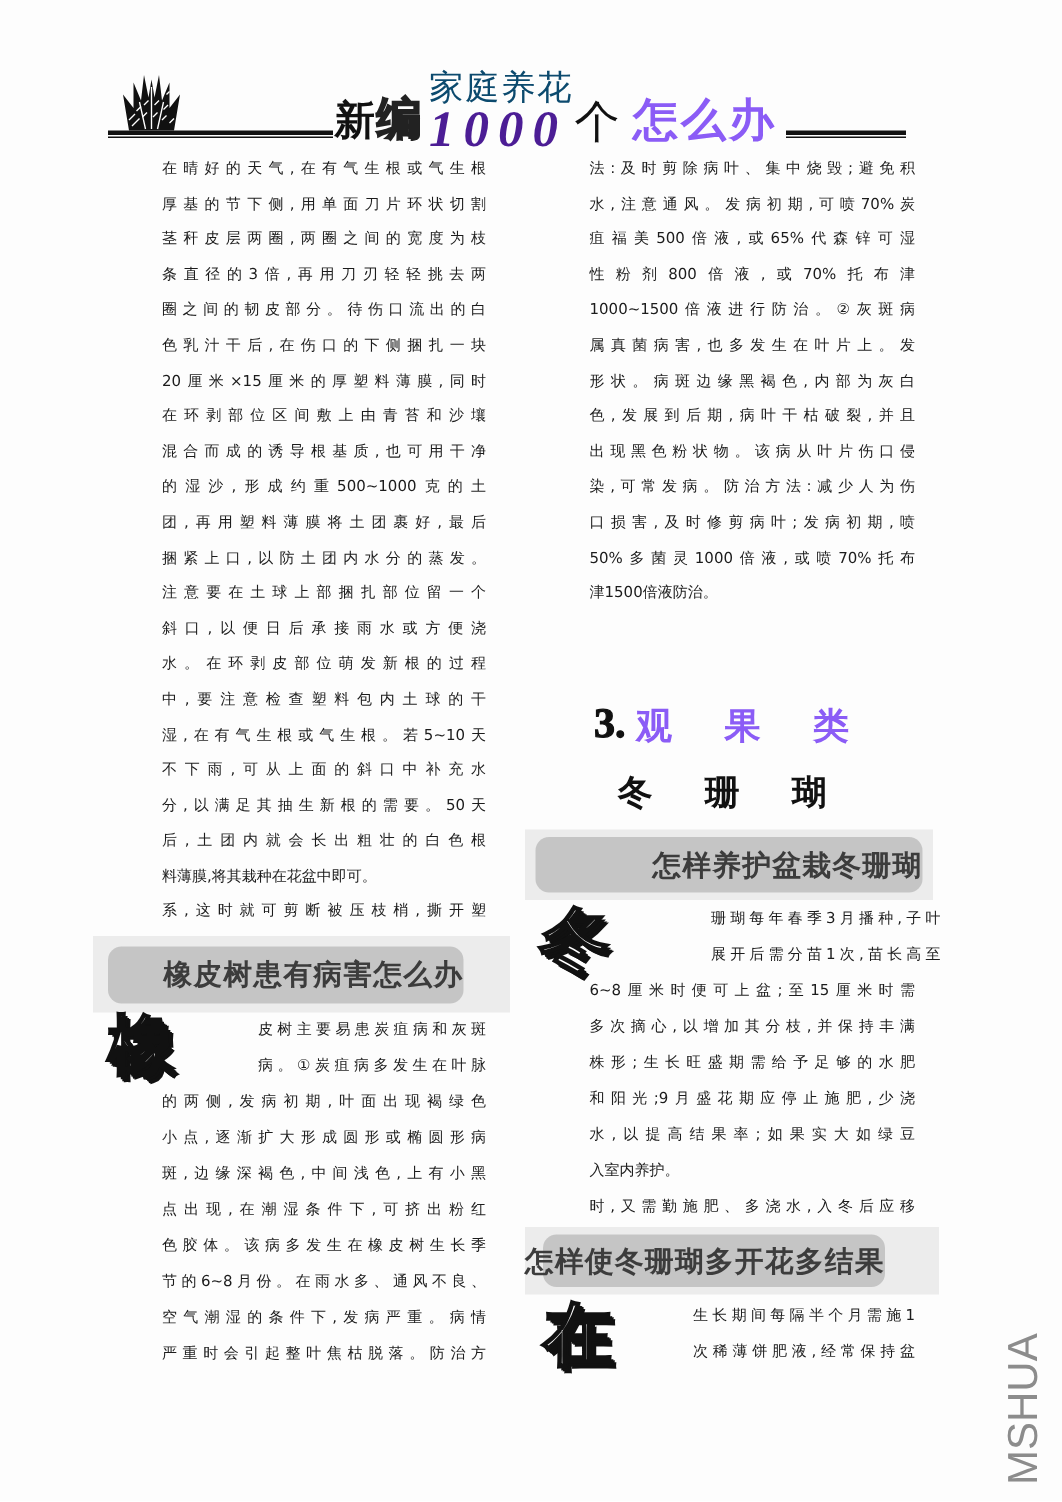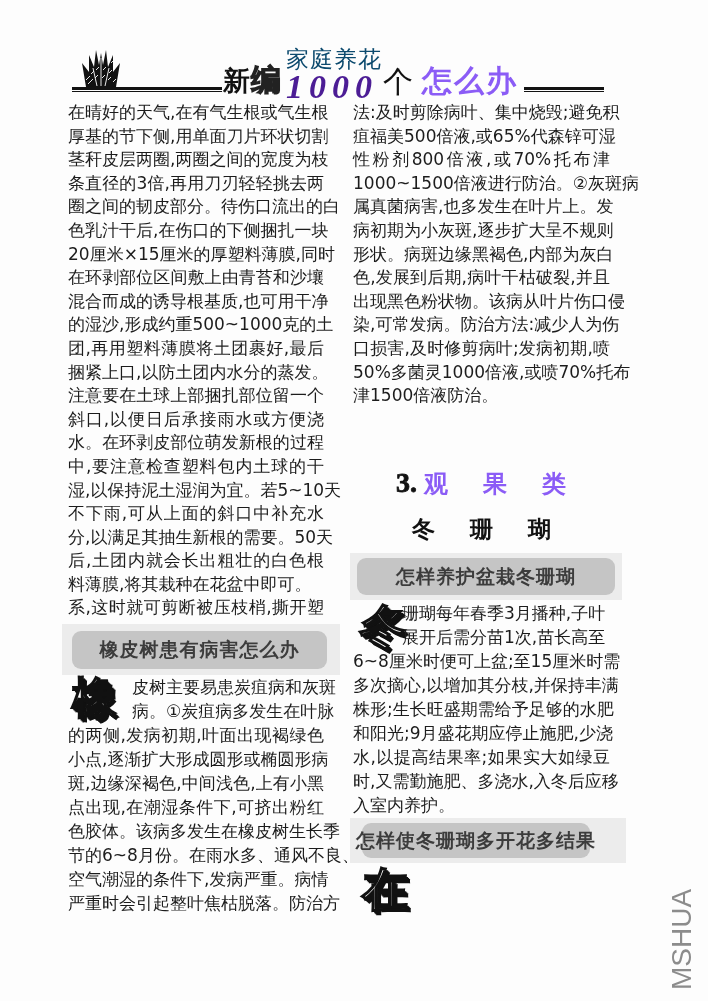--- a/index.html
+++ b/index.html
@@ -1,37 +1,37 @@
 <!DOCTYPE html>
 <html><head>
 <meta charset="utf-8">
 <style>
   html,body{margin:0;padding:0;background:#ffffff;}
   #page{position:relative;width:708px;height:1001px;background:#fdfdfd;overflow:hidden;
         font-family:"DejaVu Sans","Liberation Sans",sans-serif;color:#1c1c1c;}
   .abs{position:absolute;}
   .col{position:absolute;}
-  .ln{display:block;height:23.6px;line-height:23.6px;font-size:17px;white-space:nowrap;
-      text-align:justify;text-align-last:justify;}
+  .ln{display:block;height:23.6px;line-height:23.6px;font-size:10px;white-space:nowrap;
+      text-align:justify;text-align-last:justify;margin-left:40px;}
   .ln24{height:24px;line-height:24px;}
   .last{text-align-last:left;}
   
   .hdr-thick{position:absolute;height:2.5px;background:#121212;}
   .hdr-thin{position:absolute;height:1px;background:#121212;}
   .hdr-xin{font-size:27px;font-weight:bold;color:#111;line-height:1;}
   .hdr-bian{font-size:30px;font-weight:bold;color:#fff;-webkit-text-stroke:1.2px #222;line-height:1;}
   .hdr-top{font-size:23px;color:#0c4a6e;letter-spacing:1px;line-height:1;}
   .hdr-num{font-family:"Liberation Serif",serif;font-style:italic;font-weight:bold;font-size:34px;
            letter-spacing:6px;color:#4c1d95;line-height:1;}
   .hdr-ge{font-size:30px;color:#111;line-height:1;}
   .hdr-suffix{font-size:30px;font-weight:bold;color:#8b5cf6;letter-spacing:2px;line-height:1;}
   
   .box-outer{position:absolute;background:#ececec;}
   .box-inner{position:absolute;background:#c5c5c5;border-radius:9px;display:flex;
-             align-items:center;justify-content:center;}
+             align-items:center;justify-content:flex-end;}
   .box-title{font-size:19px;font-weight:bold;color:#3c3c3c;letter-spacing:1px;white-space:nowrap;}
   
   .dropcap{position:absolute;font-weight:900;color:#fff;line-height:1;
            -webkit-text-stroke:1.6px #111;
            text-shadow:2px 2px 0 #111,3px 3px 0 #111,4px 4px 0 #111;}
   
   .sec-num{font-family:"Liberation Serif",serif;font-weight:bold;font-size:28px;color:#111;line-height:1;
            -webkit-text-stroke:0.8px #111;}
   .sec-label{font-size:24px;font-weight:bold;color:#8b5cf6;letter-spacing:35px;line-height:1;white-space:nowrap;}
   .sub-label{font-size:23px;font-weight:bold;color:#111;letter-spacing:35px;line-height:1;white-space:nowrap;}
@@ -77,30 +77,30 @@
     <span class="ln">20厘米×15厘米的厚塑料薄膜,同时</span>
     <span class="ln">在环剥部位区间敷上由青苔和沙壤</span>
     <span class="ln">混合而成的诱导根基质,也可用干净</span>
     <span class="ln">的湿沙,形成约重500~1000克的土</span>
     <span class="ln">团,再用塑料薄膜将土团裹好,最后</span>
     <span class="ln">捆紧上口,以防土团内水分的蒸发。</span>
     <span class="ln">注意要在土球上部捆扎部位留一个</span>
     <span class="ln">斜口,以便日后承接雨水或方便浇</span>
     <span class="ln">水。在环剥皮部位萌发新根的过程</span>
     <span class="ln">中,要注意检查塑料包内土球的干</span>
-    <span class="ln">湿,以保持泥土湿润为宜。若5~10天</span>
+    <span class="ln">湿,在有气生根或气生根。若5~10天</span>
     <span class="ln">不下雨,可从上面的斜口中补充水</span>
     <span class="ln">分,以满足其抽生新根的需要。50天</span>
     <span class="ln">后,土团内就会长出粗壮的白色根</span>
     <span class="ln last">料薄膜,将其栽种在花盆中即可。</span>
     <span class="ln">系,这时就可剪断被压枝梢,撕开塑</span>
   </div>
 
   <div class="box-outer" style="left:62px;top:624px;width:278px;height:51px;"></div>
-  <div class="box-inner" style="left:72px;top:631px;width:255px;height:38px;">
+  <div class="box-inner" style="left:72px;top:631px;width:237px;height:38px;">
     <span class="box-title">橡皮树患有病害怎么办</span>
   </div>
 
   <span class="dropcap" style="left:72px;top:676px;font-size:44px;">橡</span>
   <div class="col" style="left:132px;top:675px;width:192px;">
     <span class="ln ln24">皮树主要易患炭疽病和灰斑</span>
     <span class="ln ln24">病。①炭疽病多发生在叶脉</span>
   </div>
   <div class="col" style="left:68px;top:723px;width:256px;">
     <span class="ln ln24">的两侧,发病初期,叶面出现褐绿色</span>
@@ -108,25 +108,25 @@
     <span class="ln ln24">斑,边缘深褐色,中间浅色,上有小黑</span>
     <span class="ln ln24">点出现,在潮湿条件下,可挤出粉红</span>
     <span class="ln ln24">色胶体。该病多发生在橡皮树生长季</span>
     <span class="ln ln24">节的6~8月份。在雨水多、通风不良、</span>
     <span class="ln ln24">空气潮湿的条件下,发病严重。病情</span>
     <span class="ln ln24">严重时会引起整叶焦枯脱落。防治方</span>
   </div>
 
   <div class="col" style="left:353px;top:101px;width:257px;">
     <span class="ln">法:及时剪除病叶、集中烧毁;避免积</span>
+    <span class="ln">水,注意通风。发病初期,可喷70%炭</span>
     <span class="ln">疽福美500倍液,或65%代森锌可湿</span>
     <span class="ln">性粉剂800倍液,或70%托布津</span>
     <span class="ln">1000~1500倍液进行防治。②灰斑病</span>
     <span class="ln">属真菌病害,也多发生在叶片上。发</span>
-    <span class="ln">病初期为小灰斑,逐步扩大呈不规则</span>
     <span class="ln">形状。病斑边缘黑褐色,内部为灰白</span>
     <span class="ln">色,发展到后期,病叶干枯破裂,并且</span>
     <span class="ln">出现黑色粉状物。该病从叶片伤口侵</span>
     <span class="ln">染,可常发病。防治方法:减少人为伤</span>
     <span class="ln">口损害,及时修剪病叶;发病初期,喷</span>
     <span class="ln">50%多菌灵1000倍液,或喷70%托布</span>
     <span class="ln last">津1500倍液防治。</span>
   </div>
 
   <div class="abs" style="left:396px;top:469px;height:30px;width:200px;">
@@ -134,36 +134,40 @@
     <span class="abs sec-label" style="left:28px;top:3px;">观果类</span>
   </div>
   <span class="abs sub-label" style="left:412px;top:518px;">冬珊瑚</span>
 
   <div class="box-outer" style="left:350px;top:553px;width:272px;height:47px;"></div>
   <div class="box-inner" style="left:357px;top:558px;width:258px;height:37px;">
     <span class="box-title">怎样养护盆栽冬珊瑚</span>
   </div>
 
   <span class="dropcap" style="left:357px;top:603px;font-size:46px;font-style:italic;">冬</span>
-  <div class="col" style="left:402px;top:601px;width:193px;">
+  <div class="col" style="left:434px;top:601px;width:193px;">
     <span class="ln ln24">珊瑚每年春季3月播种,子叶</span>
     <span class="ln ln24">展开后需分苗1次,苗长高至</span>
   </div>
   <div class="col" style="left:353px;top:649px;width:257px;">
     <span class="ln ln24">6~8厘米时便可上盆;至15厘米时需</span>
     <span class="ln ln24">多次摘心,以增加其分枝,并保持丰满</span>
     <span class="ln ln24">株形;生长旺盛期需给予足够的水肥</span>
     <span class="ln ln24">和阳光;9月盛花期应停止施肥,少浇</span>
     <span class="ln ln24">水,以提高结果率;如果实大如绿豆</span>
+    <span class="ln ln24 last">入室内养护。</span>
     <span class="ln ln24">时,又需勤施肥、多浇水,入冬后应移</span>
-    <span class="ln ln24 last">入室内养护。</span>
   </div>
 
   <div class="box-outer" style="left:350px;top:818px;width:276px;height:45px;"></div>
   <div class="box-inner" style="left:362px;top:823px;width:228px;height:35px;">
     <span class="box-title">怎样使冬珊瑚多开花多结果</span>
   </div>
 
   <span class="dropcap" style="left:362px;top:866px;font-size:46px;">在</span>
+  <div class="col" style="left:422px;top:866px;width:188px;">
+    <span class="ln ln24">生长期间每隔半个月需施1</span>
+    <span class="ln ln24">次稀薄饼肥液,经常保持盆</span>
+  </div>
 
   <div class="wm">MSHUA</div>
 
 </div>
 
 </body></html>

